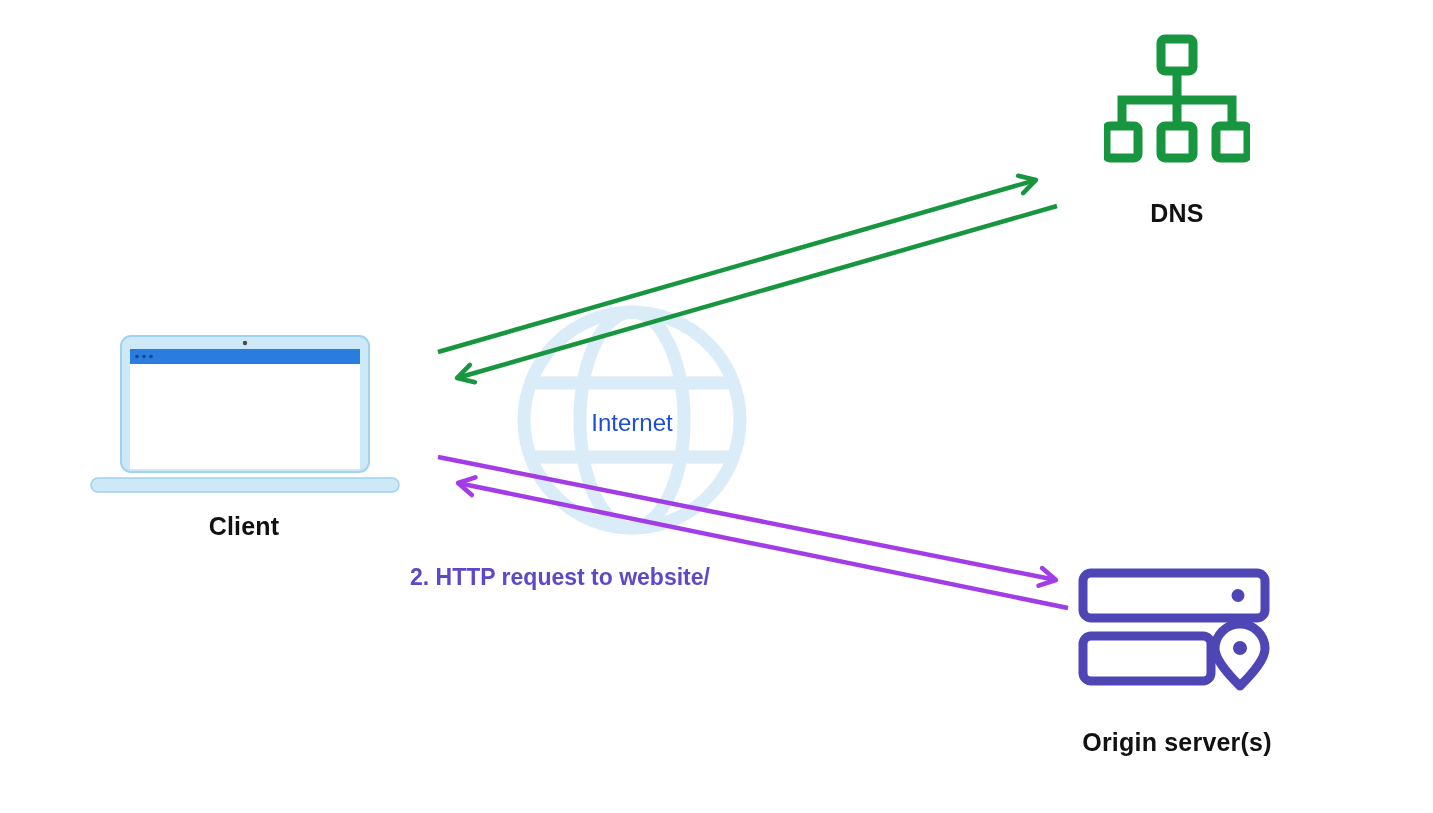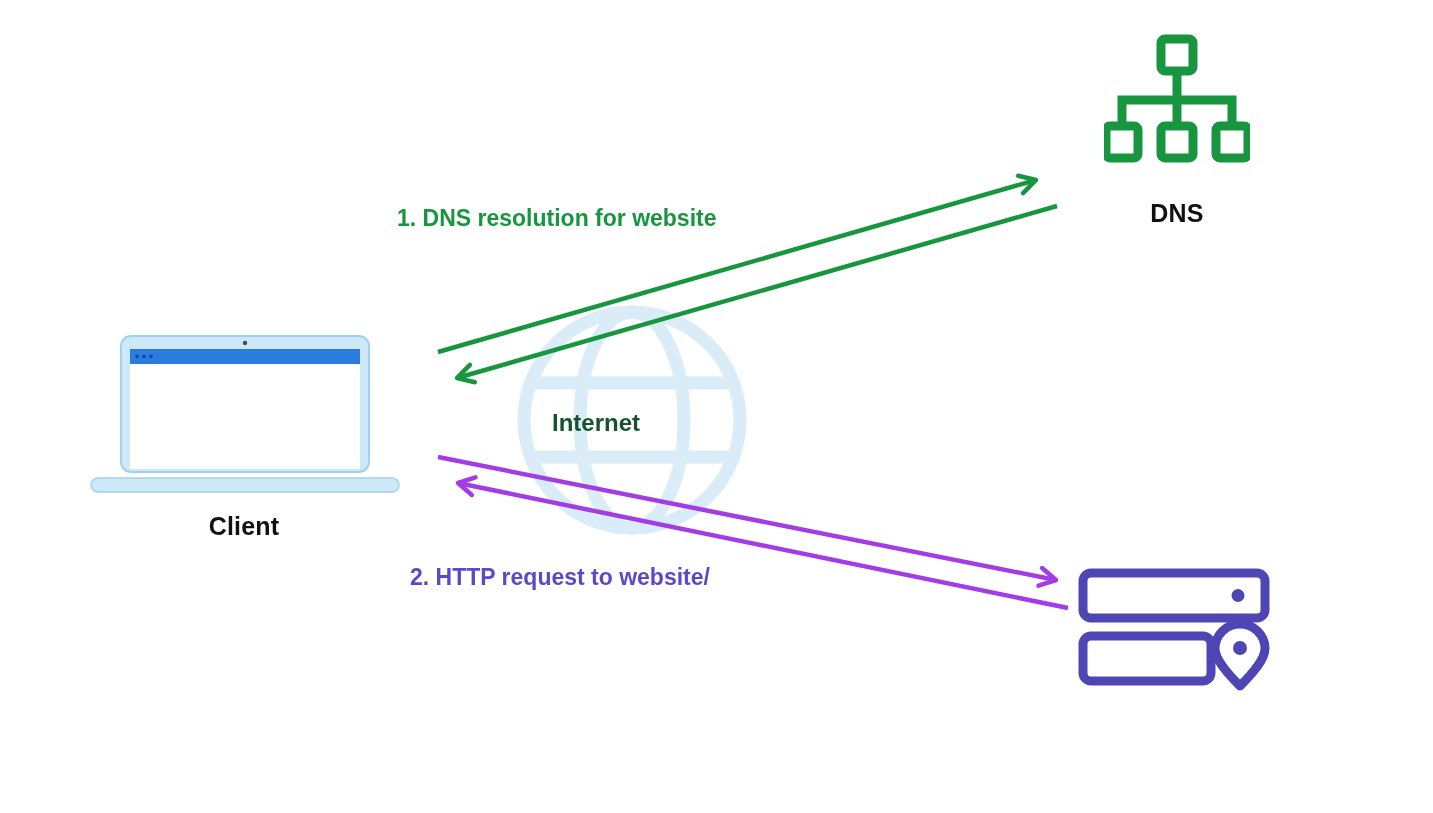--- a/index.html
+++ b/index.html
@@ -24,24 +24,24 @@
   .node-label {
     position: absolute;
     text-align: center;
     font-weight: bold;
     font-size: 25px;
     color: #111111;
     letter-spacing: 0.2px;
   }
   .internet-label {
     position: absolute;
-    text-align: left;
-    font-weight: bold;
+    text-align: center;
+    font-weight: normal;
     font-size: 24px;
-    color: #14532d;
+    color: #1d4ed8;
   }
   .step-label {
     position: absolute;
     font-weight: bold;
     font-size: 23px;
     line-height: 31px;
     white-space: nowrap;
   }
   .step1 { color: #17953f; }
   .step2 { color: #5b49c9; }
@@ -104,20 +104,20 @@
     <path d="M162 56 C 175.8 56 187 67 187 80.5 C 187 91 176 104 162 118 C 148 104 137 91 137 80.5 C 137 67 148.2 56 162 56 Z" fill="#ffffff" stroke="#4f46b5" stroke-width="9" stroke-linejoin="round"></path>
     <circle cx="162" cy="80" r="7" fill="#4f46b5"></circle>
   </svg>
 
   <div class="node-label" style="left:1077px; top:199px; width:200px;">DNS</div>
 
   <div class="node-label" style="left:144px; top:512px; width:200px;">Client</div>
 
   <div class="internet-label" style="left:552px; top:409px; width:160px;">Internet</div>
 
+  <div class="node-label" style="left:1027px; top:728px; width:300px;">Origin server(s)</div>
 
-  <div class="step-label step1" style="left:397px; top:203px;">1. DNS resolution for website</div>
 
   <div class="step-label step2" style="left:410px; top:562px;">
     <span class="line1">2. HTTP request to website/</span>
   </div>
 
 </div>
 
 </body></html>

